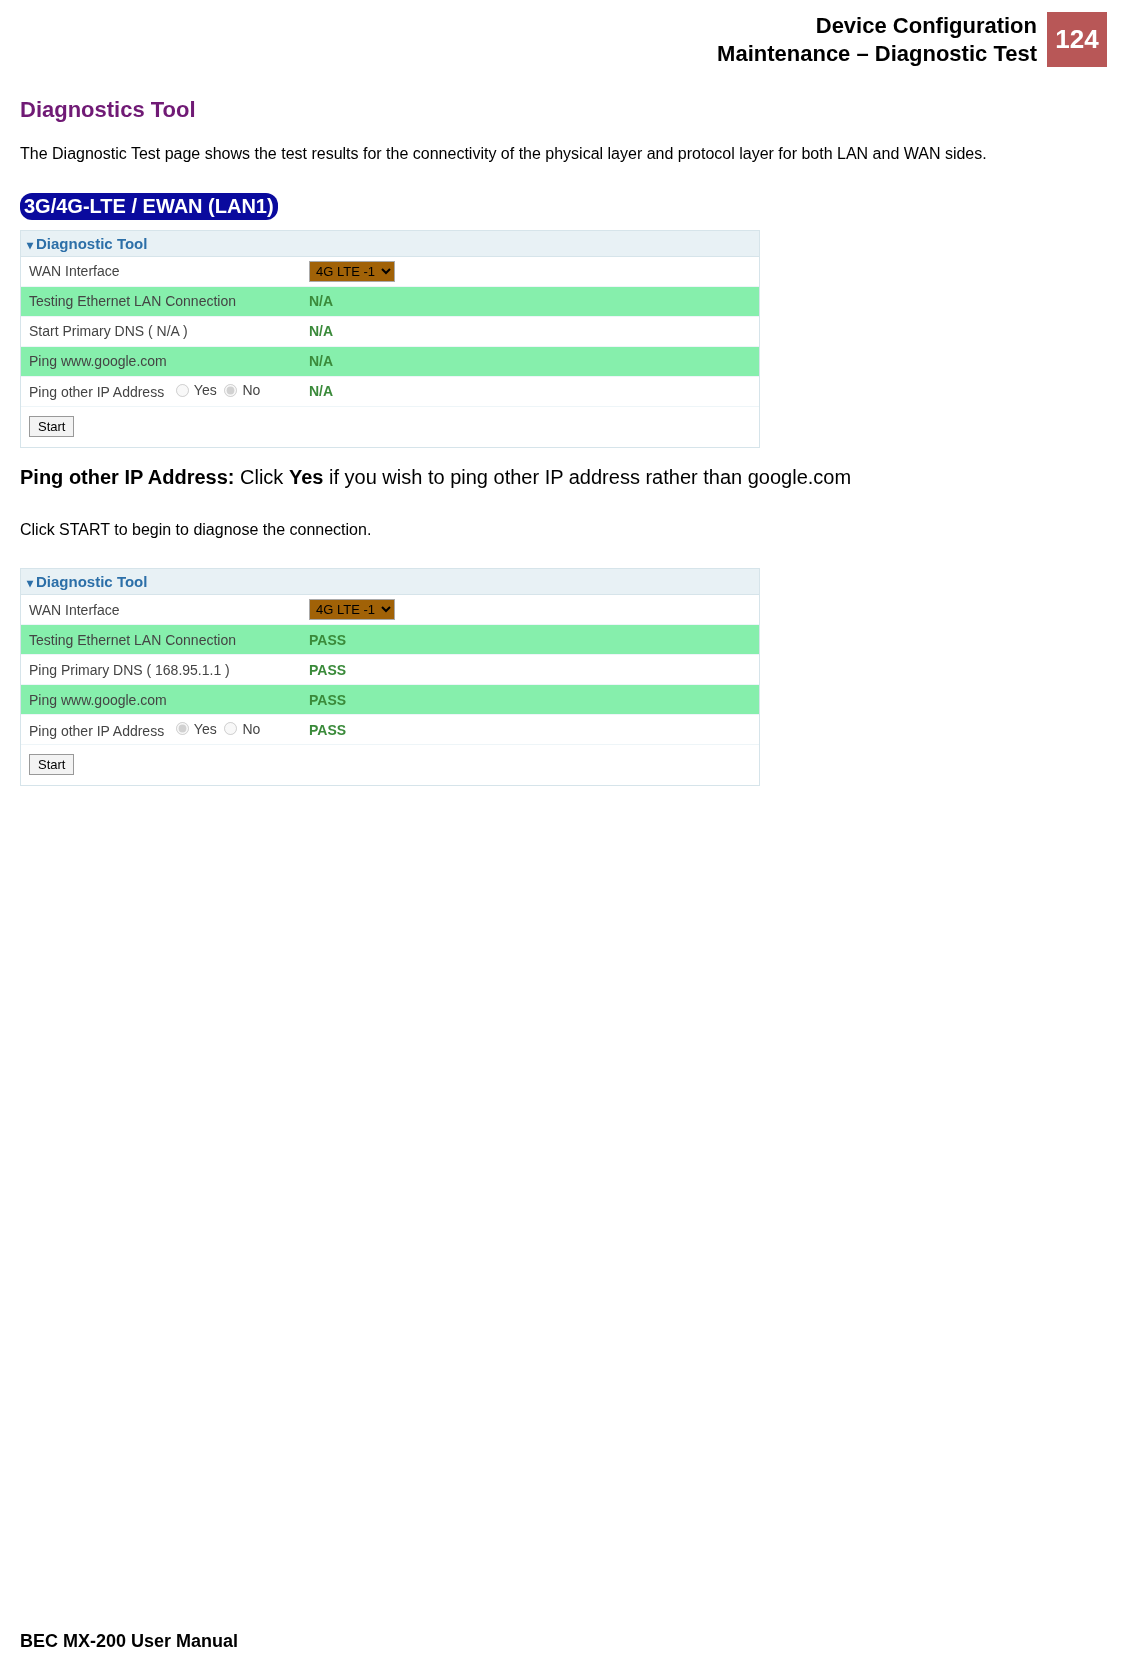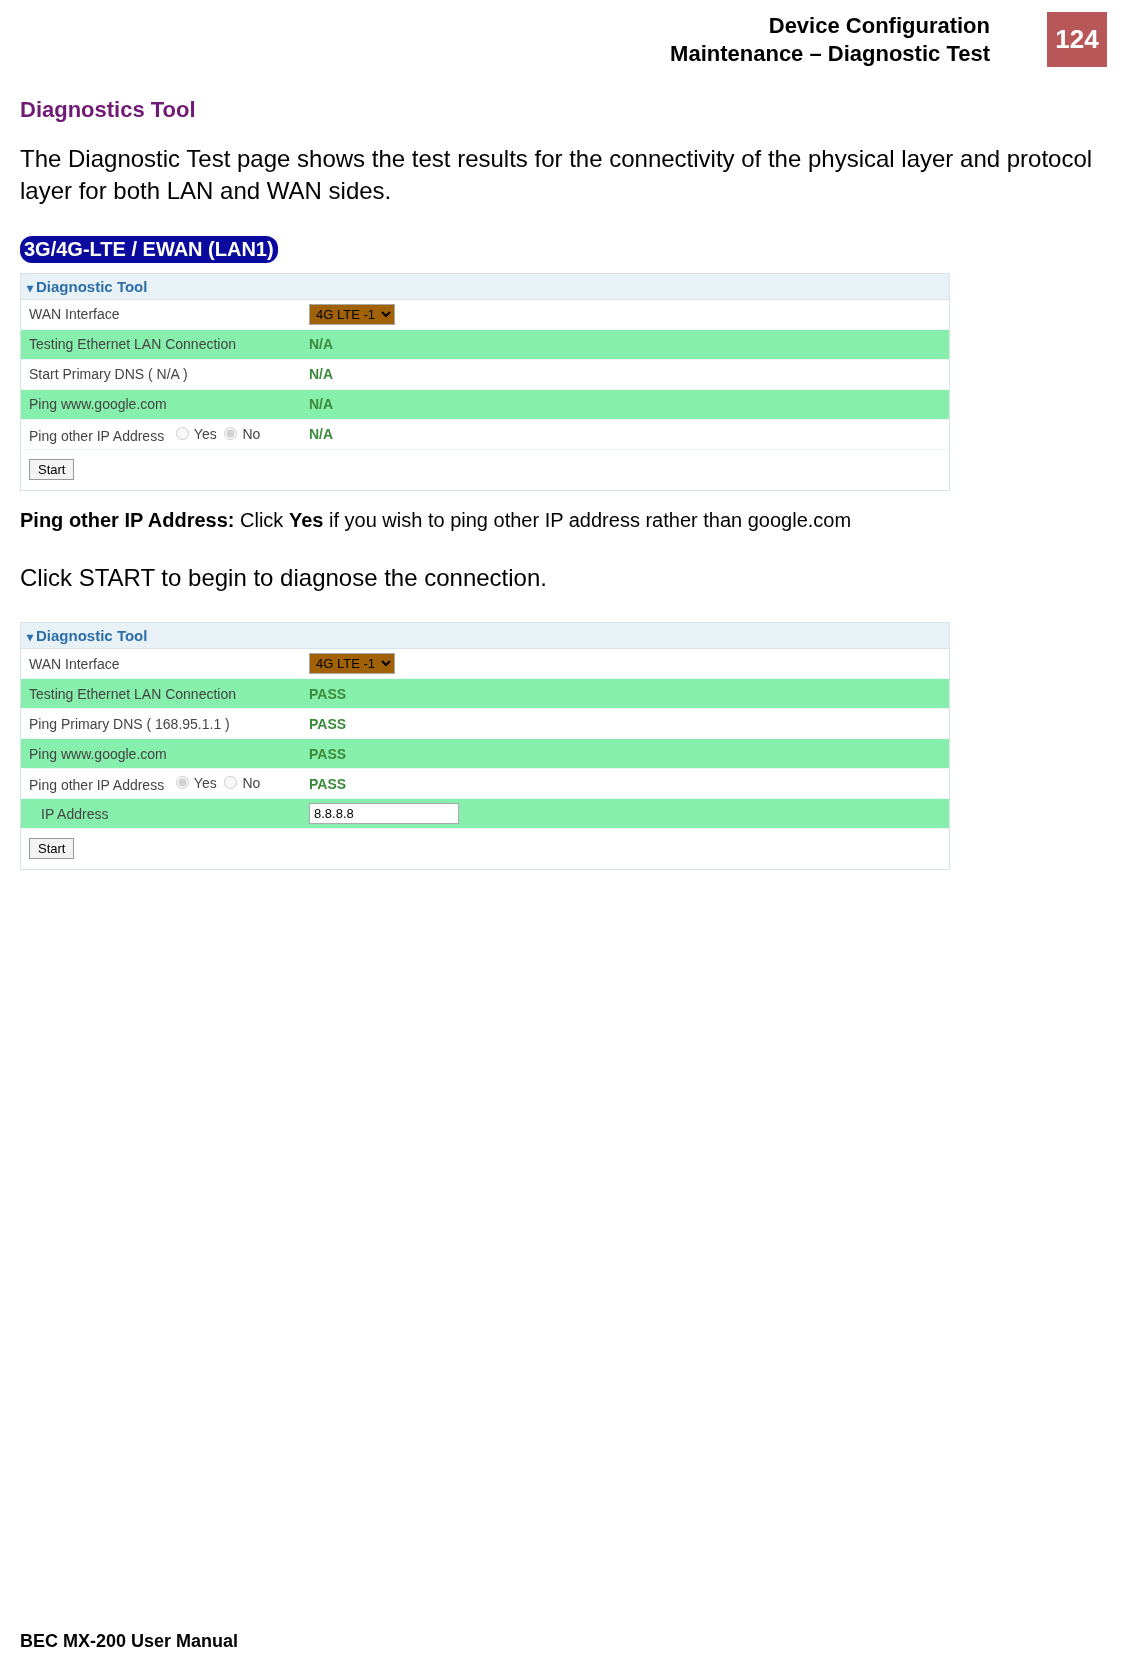--- a/index.html
+++ b/index.html
@@ -28,45 +28,44 @@
   }
   .page-badge {
     background: #b85757;
     color: #fff;
     font-weight: bold;
     font-size: 26px;
     width: 60px;
     display: flex;
     align-items: center;
     justify-content: center;
-    margin-left: 47px;
   }
   .section-title {
     color: #701a75;
     font-weight: bold;
     font-size: 22px;
     margin: 10px 0 20px 0;
   }
   .body-text {
-    font-size: 24px;
+    font-size: 16px;
     line-height: 1.35;
     margin-bottom: 28px;
   }
   .bluebar {
     display: inline-block;
     background: #0a0a9e;
     color: #fff;
     font-weight: bold;
     font-size: 20px;
     padding: 2px 4px;
     margin-bottom: 10px;
     border-radius: 12px;
   }
   .panel {
-    width: 930px;
+    width: 740px;
     border: 1px solid #d6e4ea;
     background: #fff;
     margin-bottom: 18px;
   }
   .panel-header {
     background: #e8f1f5;
     color: #2c6fa8;
     font-weight: bold;
     font-size: 15px;
     padding: 4px 6px;
@@ -233,26 +232,20 @@
           <span>Yes</span>
         </span>&nbsp;
       <span class="radio-wrap">
           <input type="radio" disabled="" style="">
           <span>No</span>
         </span>
     </div>
     <div class="value pass">PASS</div>
   </div>
 
-  <div class="row alt">
-    <div class="label indent-label">IP Address</div>
-    <div class="value">
-      <input type="text" value="8.8.8.8" style="">
-    </div>
-  </div>
 
   <div class="footer-row">
     <button class="start-btn">Start</button>
   </div>
 </div>
 
 <div class="footer">BEC MX-200 User Manual</div>
 
 
 

